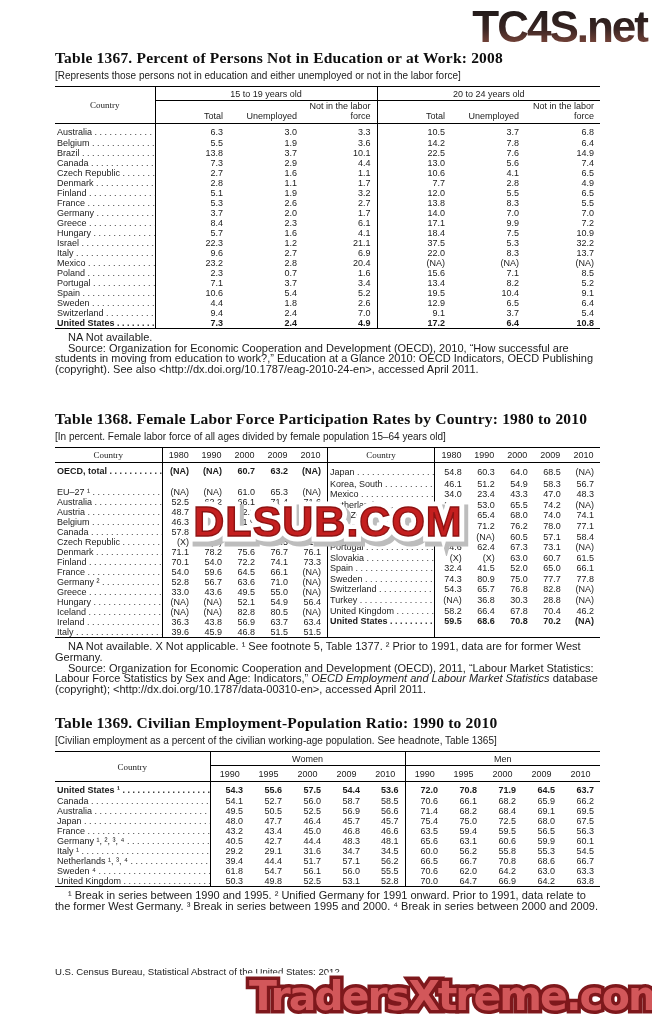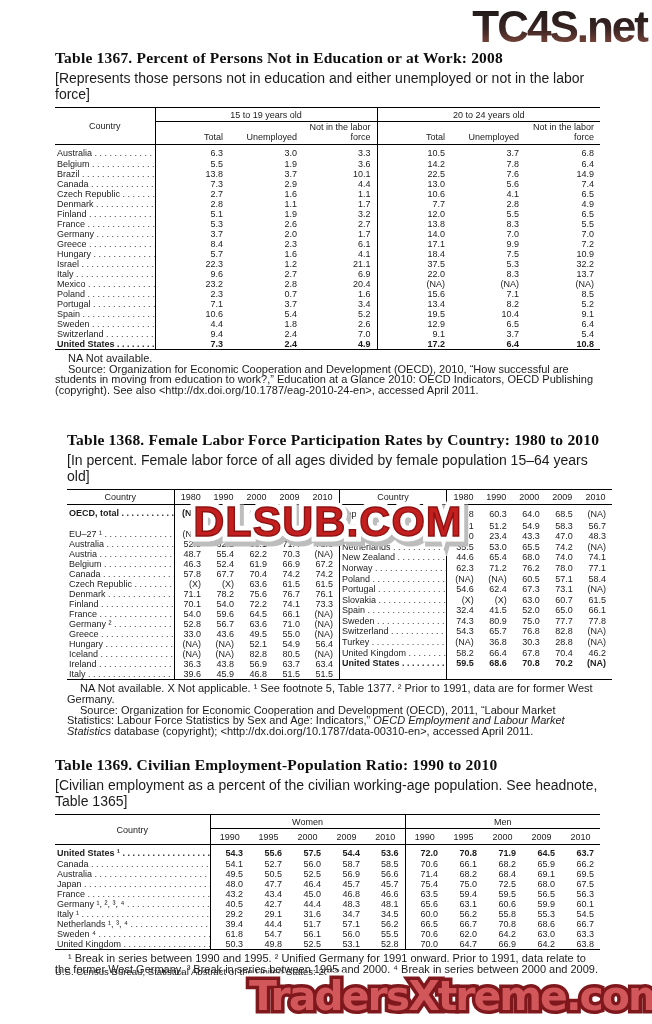--- a/index.html
+++ b/index.html
@@ -2,35 +2,35 @@
 <html><head>
 <meta charset="utf-8">
 <style>
   html,body{margin:0;padding:0;background:#9a9a9a;}
   #page{position:relative;width:652px;height:1024px;background:#ffffff;overflow:hidden;
         font-family:"Liberation Sans","DejaVu Sans",sans-serif;color:#1b1b1b;}
   .content{position:absolute;left:55px;top:49px;width:545px;}
 
   .tbl-title{font-family:"Liberation Serif","DejaVu Serif",serif;font-size:15.5px;font-weight:bold;
              letter-spacing:.2px;margin:0 0 3px 0;color:#0e0e0e;}
-  .tbl-subtitle{font-size:14px;margin:0 0 5px 0;}
+  .tbl-subtitle{font-size:10px;margin:0 0 5px 0;}
 
   table{border-collapse:collapse;table-layout:fixed;}
   th,td{font-size:9px;padding:0;}
   td{height:10px;line-height:10px;overflow:hidden;}
   td.v{text-align:right;padding-right:6px;white-space:nowrap;}
   td.c{padding-left:2px;white-space:nowrap;overflow:hidden;}
   .nm{white-space:pre;}
   .dots::after{content:" . . . . . . . . . . . . . . . . . . . . . . . . . . . . . . . . . . . . . . . . . . .";
                color:#2a2a2a;}
   tr.bold td{font-weight:bold;}
   tbody tr:first-child td{padding-top:2px;height:12px;}
 
   th{font-weight:normal;}
-  .ch{text-align:center;vertical-align:middle;}
+  .ch{text-align:center;vertical-align:middle;font-family:Liberation Serif, serif;}
   .grp{text-align:center;padding:2px 0 1px;border-bottom:1px solid #000000;}
   .sub{text-align:right;vertical-align:bottom;padding:1px 6px 2px 0;line-height:9.5px;}
   .yr{text-align:center;padding:3px 0 2px;}
 
   #t1367,#t1369{width:545px;border-top:1.8px solid #000;border-bottom:1.8px solid #000;}
   #t1367 thead tr:nth-child(2) th,#t1367 th.ch,
   #t1369 thead tr:nth-child(2) th,#t1369 th.ch{border-bottom:1px solid #000;}
   #t1367 .ch,#t1367 td.c,#t1369 .ch,#t1369 td.c{border-right:1px solid #000;}
   #t1367 .dvr,#t1367 td.v:nth-child(4),
   #t1369 .dvr,#t1369 td.v:nth-child(6){border-right:1px solid #000;}
@@ -39,21 +39,21 @@
   #t1368L{width:272px;}
   #t1368R{width:273px;border-left:1px solid #000;}
   #t1368L th,#t1368R th{border-bottom:1px solid #000;padding-top:2px;padding-bottom:2px;}
   #t1368L .ch,#t1368L td.c,#t1368R .ch,#t1368R td.c{border-right:1px solid #000;}
 
   .notes{margin-top:3px;}
   .note{margin:0;text-indent:13px;font-size:11px;line-height:10.6px;}
   .it{font-style:italic;}
 
   .sec{margin:0;}
-  #s1368{margin-top:36px;margin-left:12px;}
+  #s1368{margin-top:36px;}
   #s1369{margin-top:20px;}
 
   .footer-right{position:absolute;top:997px;right:52px;font-size:11px;color:#222;}
   .footer-right .pg{margin-left:12px;}
   .footer-left{position:absolute;top:966px;left:55px;font-size:9.6px;color:#222;}
 
   .wm{position:absolute;pointer-events:none;}
 </style>
 </head>
 <body>

